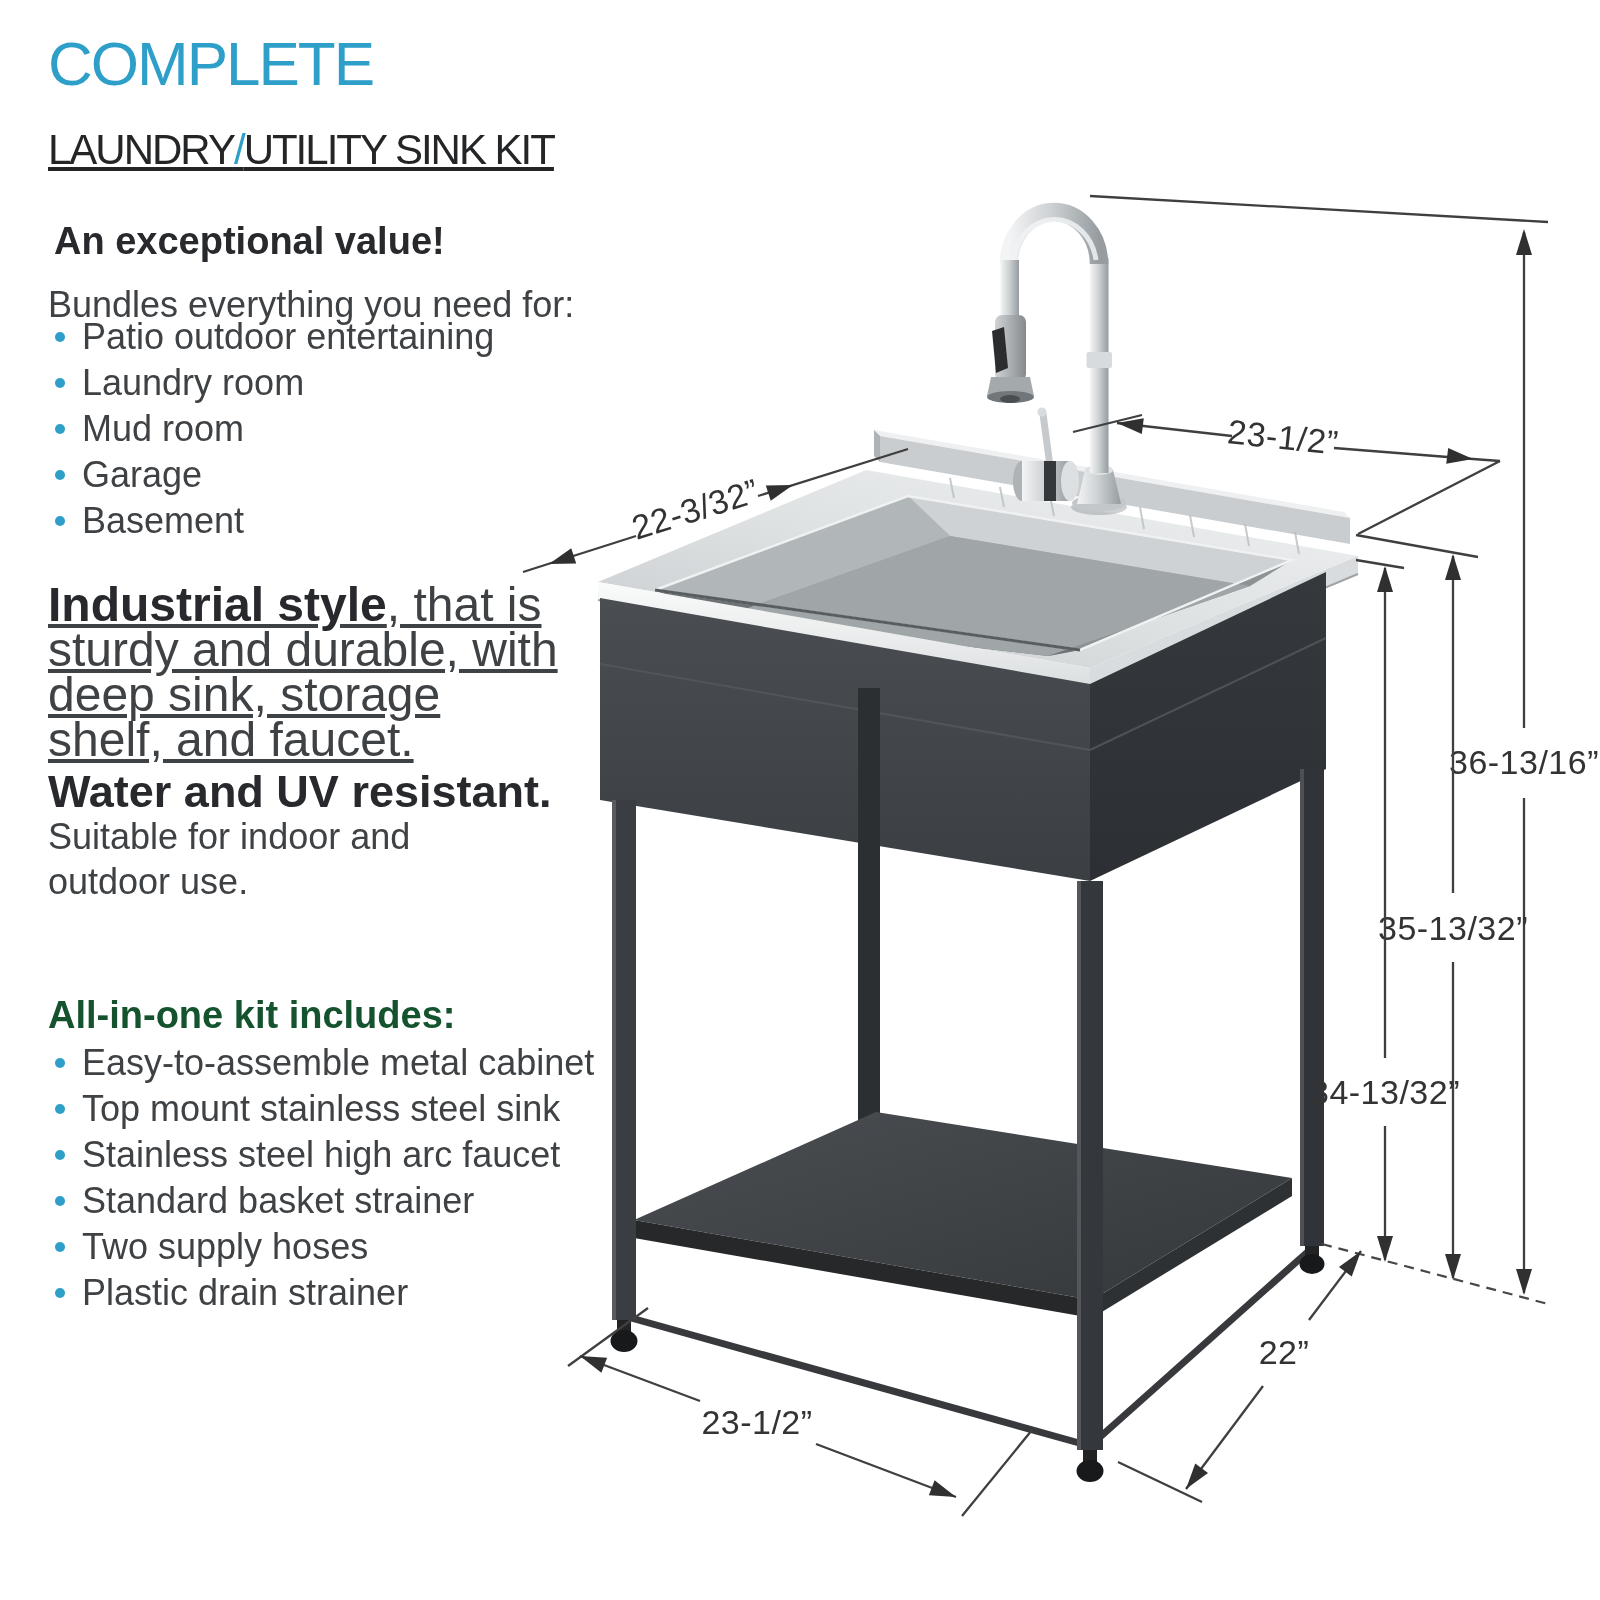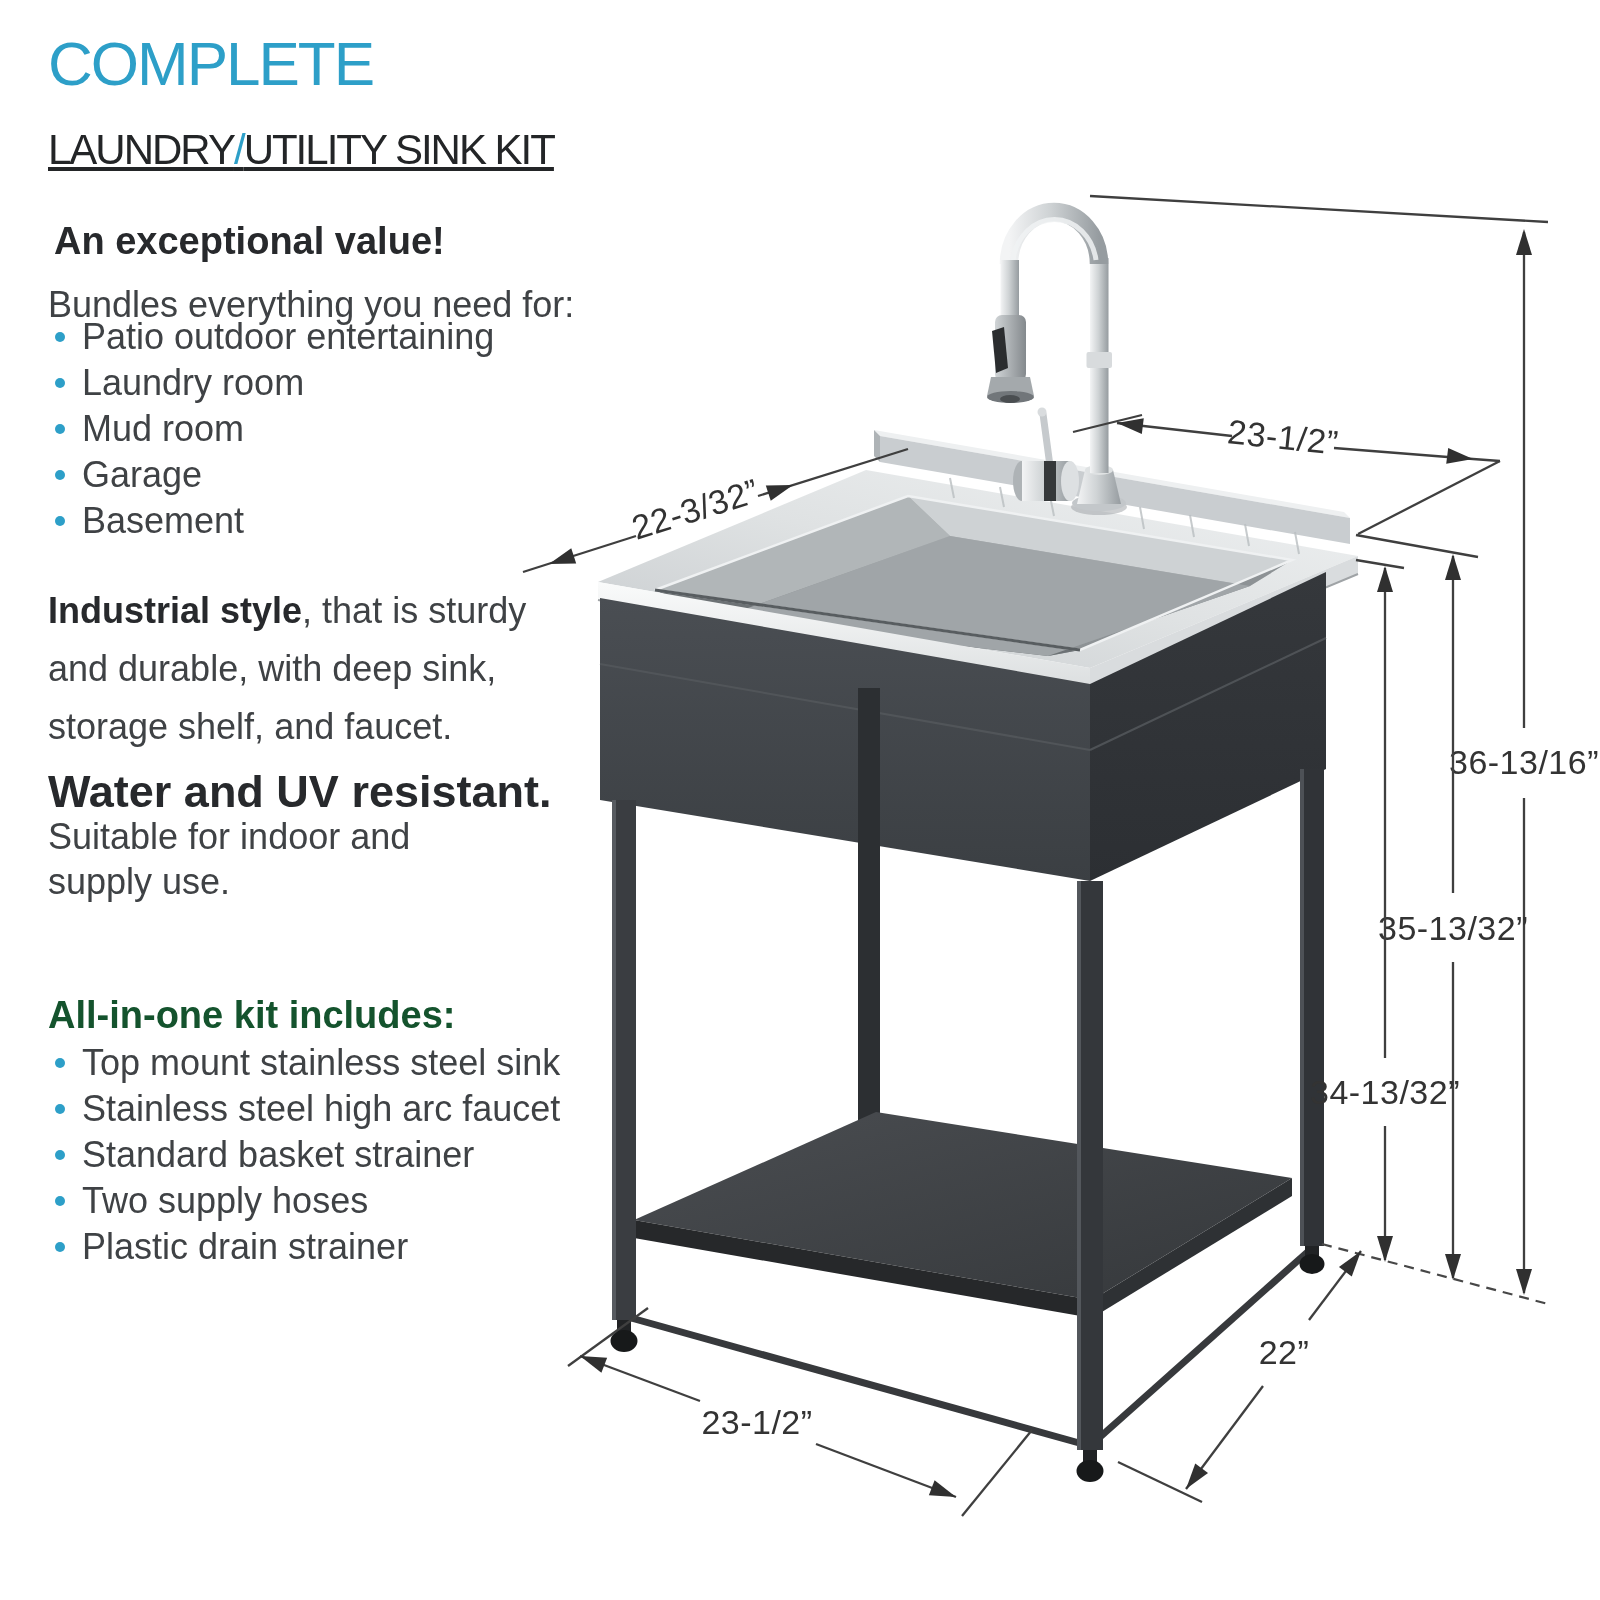--- a/index.html
+++ b/index.html
@@ -13,21 +13,21 @@
   .t1 { top:28px; font-size:62px; font-weight:500; letter-spacing:-2px; color:#2d9fc8; white-space:nowrap; }
   .t2 { top:126px; font-size:42px; font-weight:500; letter-spacing:-2px; color:#232527; white-space:nowrap;text-decoration:underline; }
   .t2 .slash { color:#2d9fc8; }
   .vh   { top:220px; font-size:38px; font-weight:700; color:#27292c; white-space:nowrap;margin-left:6px; }
   .intro{ top:284px; font-size:36px; white-space:nowrap; }
   ul.blt { list-style:none; padding:0; }
   ul.blt li { position:relative; font-size:36px; line-height:46px; padding-left:34px; white-space:nowrap; }
   ul.blt li::before { content:""; position:absolute; left:7px; top:18px; width:10px; height:10px;
     border-radius:50%; background:#2d9fc8; }
   .uses { top:314px; }
-  .industrial { top:582px; width:515px; font-size:36px; line-height:58px; }
+  .industrial { top:582px; width:515px; font-size:48px; line-height:45px;text-decoration:underline; }
   .industrial b { color:#27292c; }
   .waterb { top:766px; font-size:45px; font-weight:700; color:#27292c; white-space:nowrap; }
   .waterr { top:814px; width:450px; font-size:36px; line-height:45px; }
   .kith { top:994px; font-size:38px; font-weight:700; color:#14532d; white-space:nowrap; }
   .kitl { top:1040px; }
   .kitl li { line-height:45.5px; }
   svg text { font-family:"Liberation Sans", sans-serif; font-size:34px; fill:#333333; letter-spacing:0.5px; }
   .dimline { stroke:#3f3f3f; stroke-width:2.3; fill:none; }
   .dashline { stroke:#474747; stroke-width:2.2; fill:none; stroke-dasharray:10 7; }
   .arrow { fill:#303030; stroke:none; }
@@ -257,24 +257,25 @@
       <li>Patio outdoor entertaining</li>
       <li>Laundry room</li>
       <li>Mud room</li>
       <li>Garage</li>
       <li>Basement</li>
     </ul>
 
     <p class="industrial"><b>Industrial style</b><span>, that is sturdy and durable, with deep sink, storage shelf, and faucet.</span></p>
 
     <p class="waterb">Water and UV resistant.</p>
-    <p class="waterr">Suitable for indoor and supply use.</p>
+    <p class="waterr">Suitable for indoor and outdoor use.</p>
 
     <p class="kith">All-in-one kit includes:</p>
     <ul class="blt kitl">
+      <li>Easy-to-assemble metal cabinet</li>
       <li>Top mount stainless steel sink</li>
       <li>Stainless steel high arc faucet</li>
       <li>Standard basket strainer</li>
       <li>Two supply hoses</li>
       <li>Plastic drain strainer</li>
     </ul>
   </div>
 
 </div>
 

